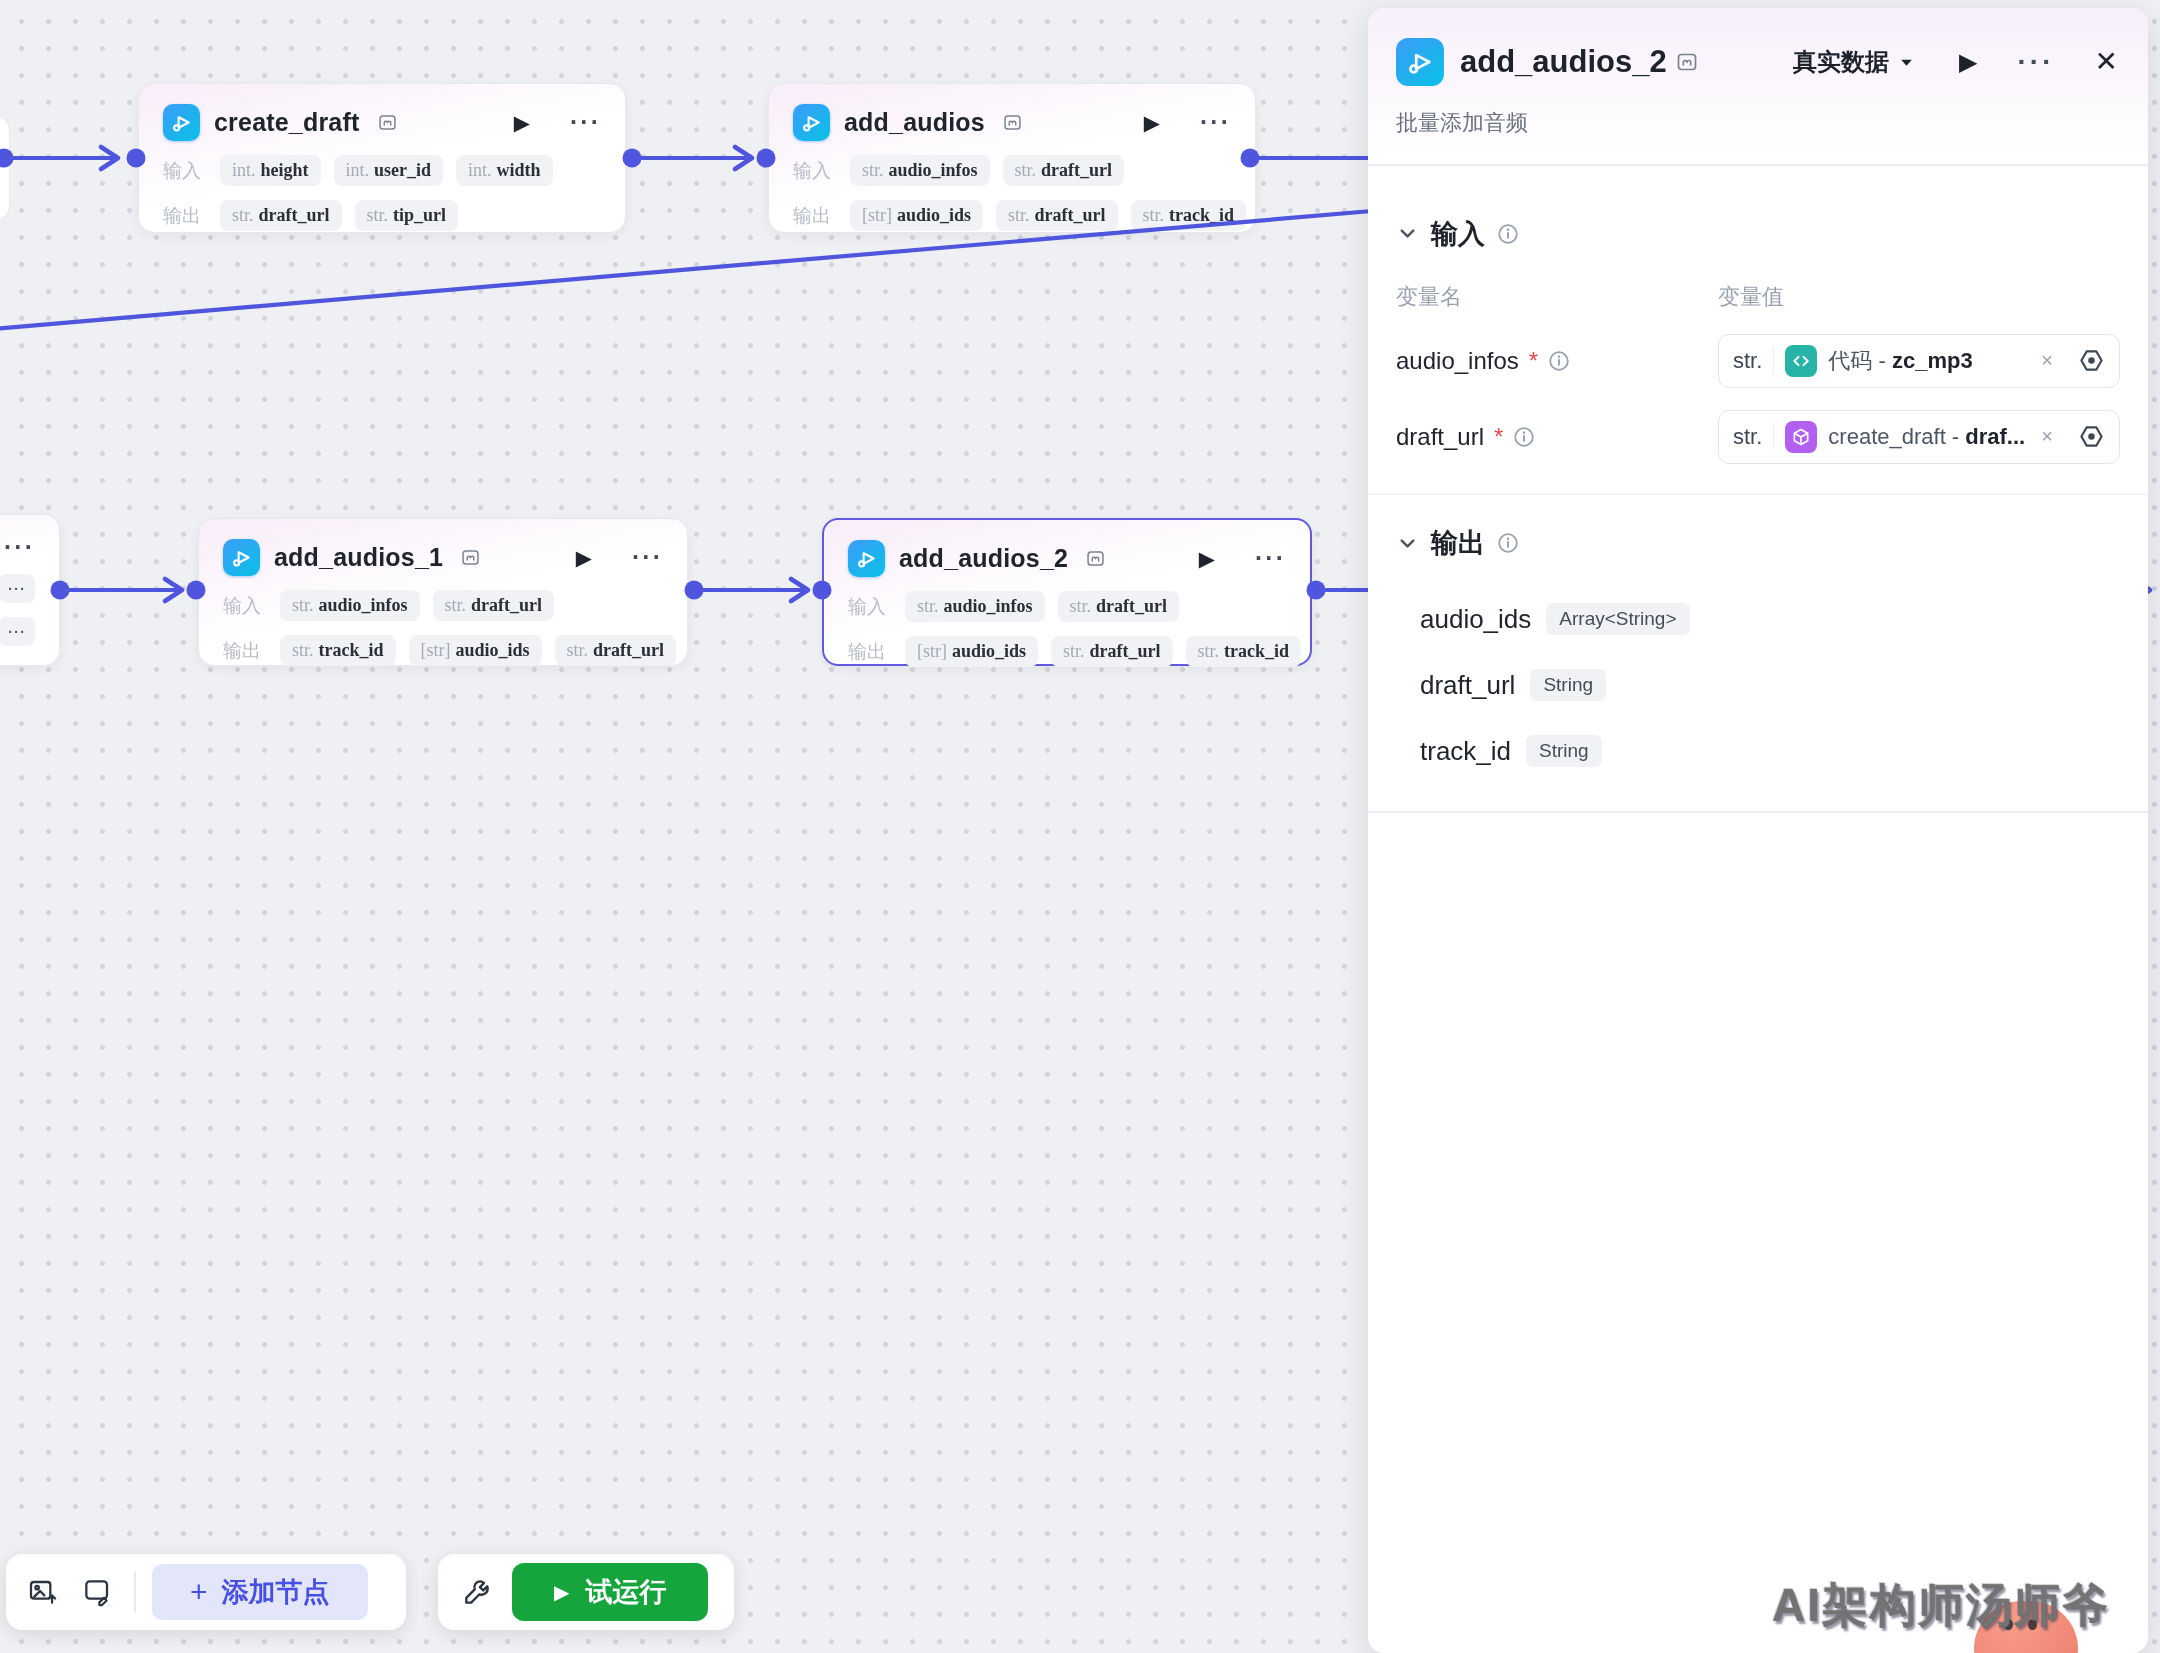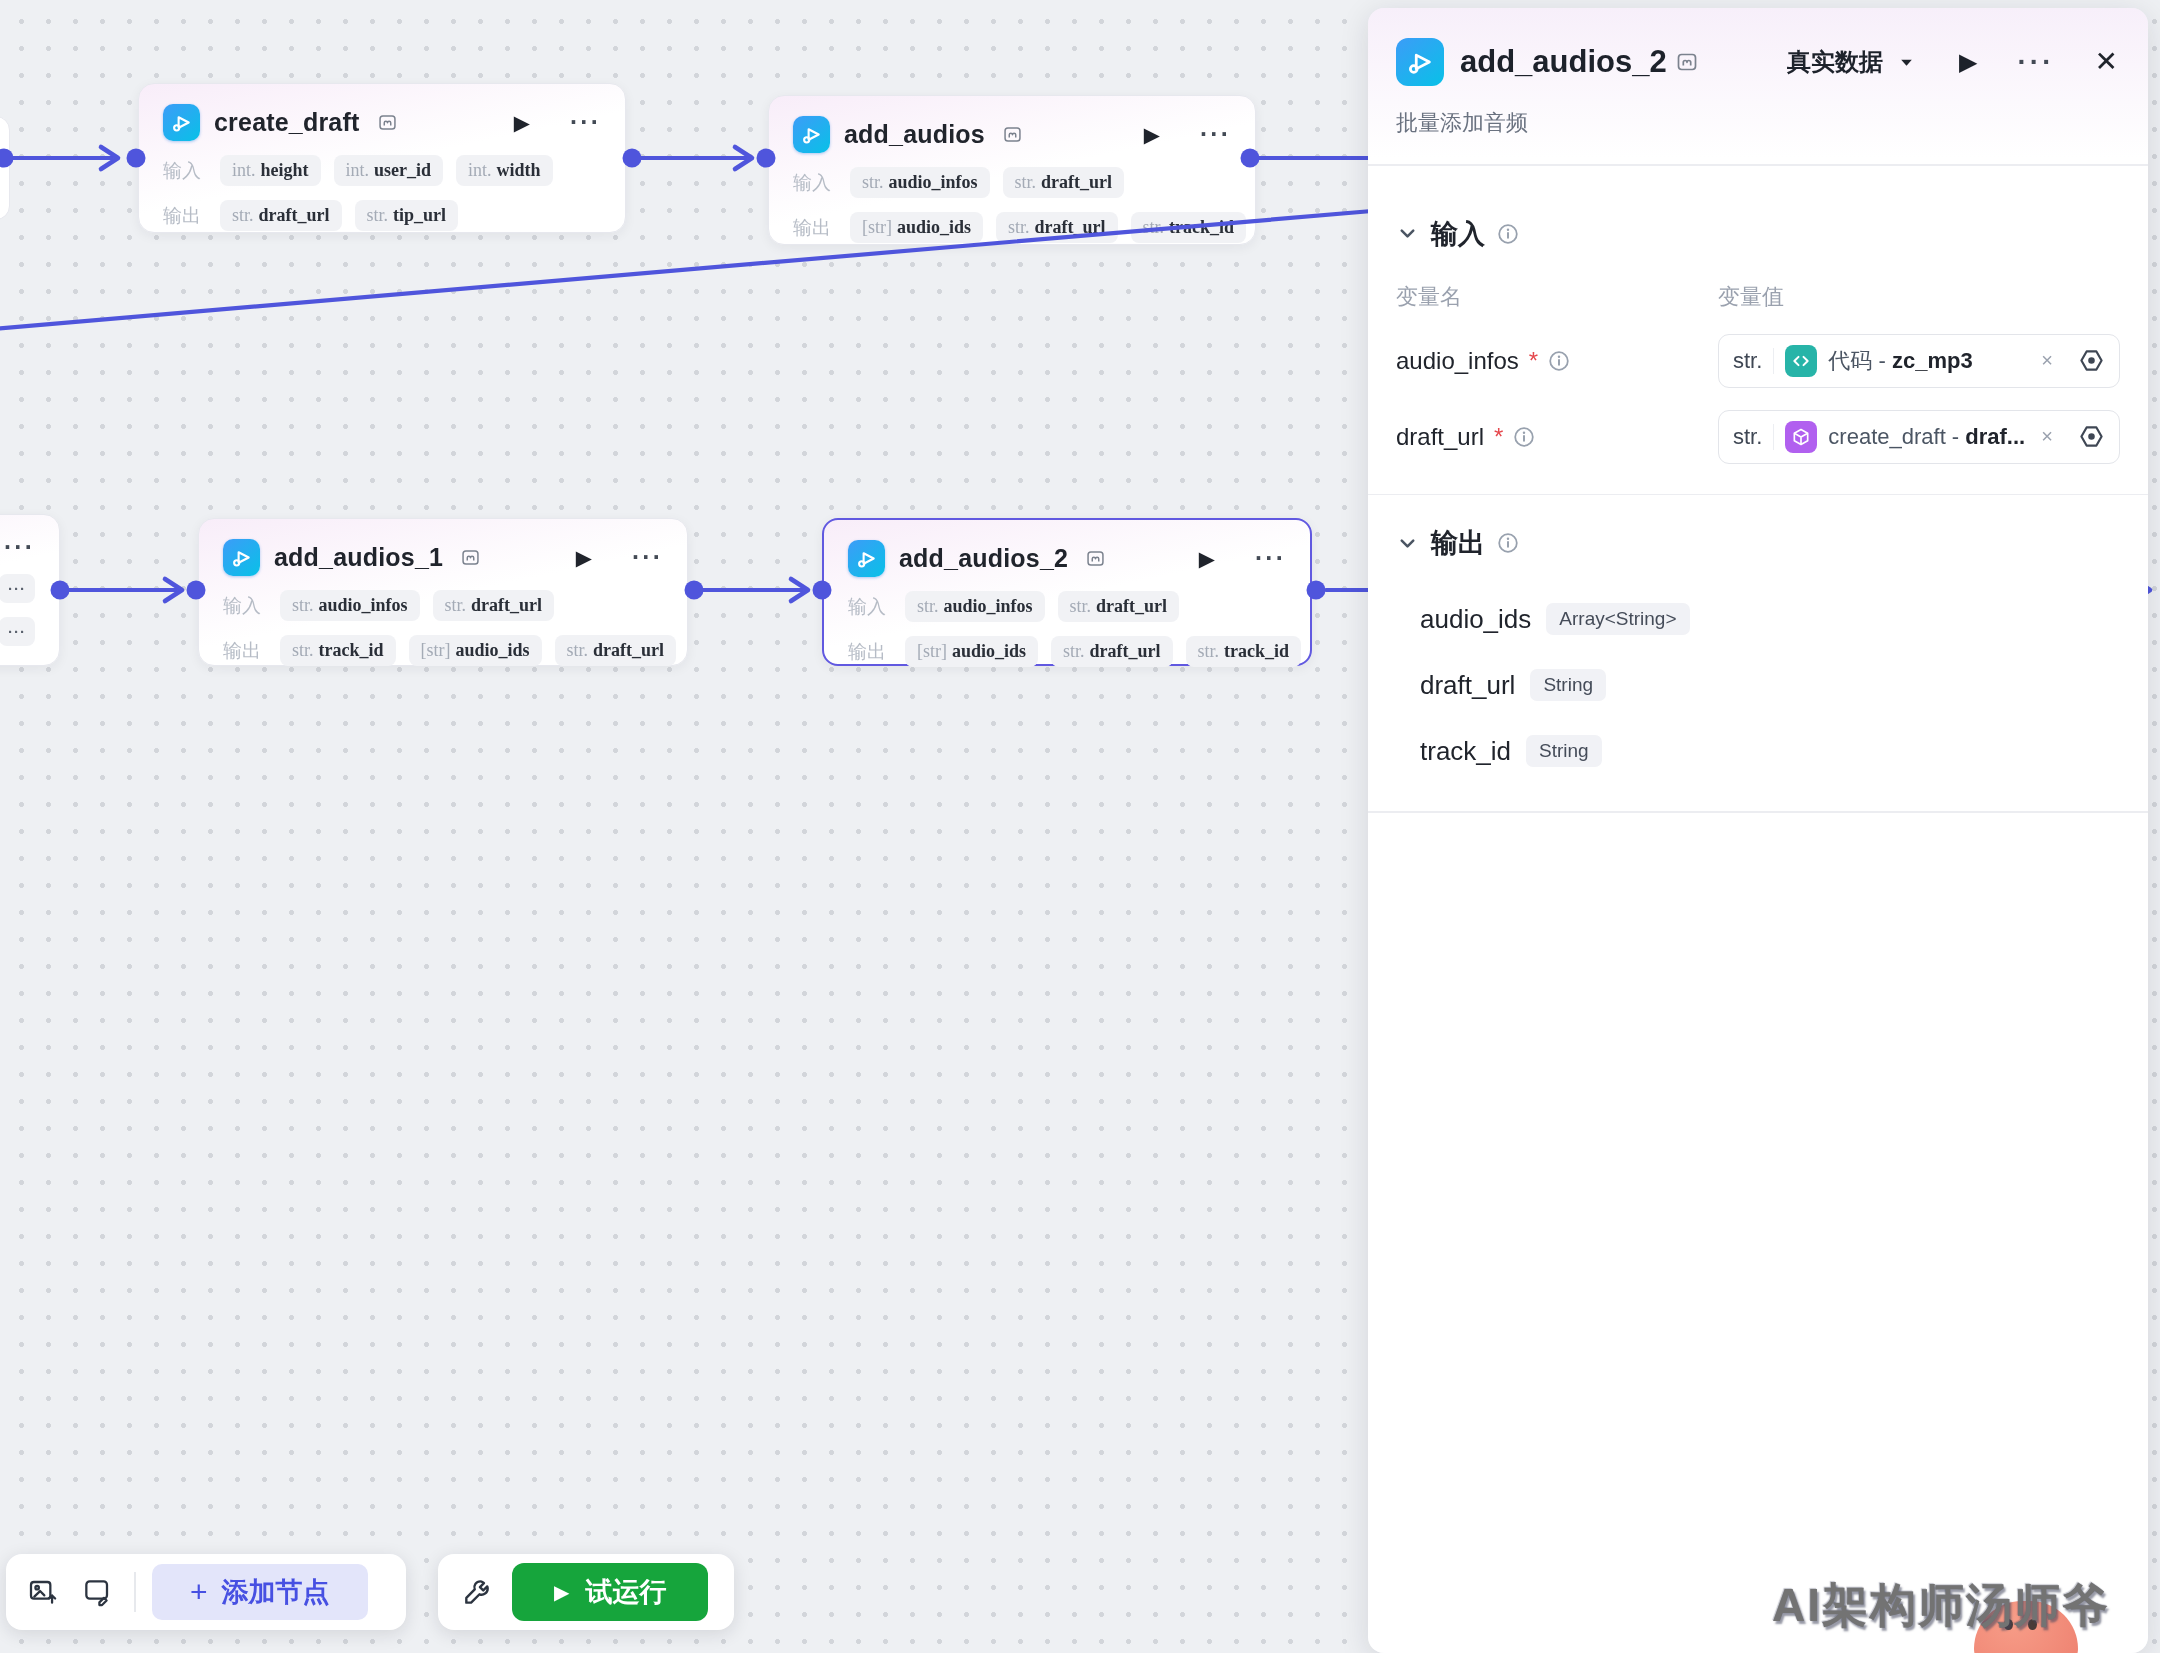--- a/index.html
+++ b/index.html
@@ -35,21 +35,21 @@
   
   .panel{position:absolute;left:1368px;top:8px;width:780px;height:1645px;z-index:5;
          background:linear-gradient(180deg,#f7effa 0px,#ffffff 150px);border-radius:16px;
          box-shadow:0 6px 30px rgba(25,28,40,.12);box-sizing:border-box;}
   .p-header{display:flex;align-items:center;padding:30px 30px 0 28px;}
   .p-icon{width:48px;height:48px;border-radius:12px;flex:none;margin-right:16px;
           background:linear-gradient(140deg,#37a0f6 10%,#0bbfe8 95%);
           display:flex;align-items:center;justify-content:center;}
   .p-title{font-size:31px;font-weight:700;color:#1d222b;}
   .p-badge{display:flex;margin-left:8px;}
-  .p-mode{margin-left:auto;display:flex;align-items:center;gap:15px;font-size:24px;font-weight:600;color:#1d222b;}
+  .p-mode{margin-left:auto;display:flex;align-items:center;gap:9px;font-size:24px;font-weight:600;color:#1d222b;}
   .p-play{font-size:24px;color:#1d222b;margin-left:44px;line-height:1;}
   .p-more{font-size:28px;font-weight:700;color:#434a55;letter-spacing:3px;margin-left:40px;line-height:1;}
   .p-close{font-size:28px;color:#20242c;margin-left:40px;line-height:1;font-weight:600;}
   .p-sub{padding:22px 28px 26px 28px;font-size:22px;color:#6a7280;}
   .divider{height:1.5px;background:#ecedf1;}
   .tabs{margin:22px 28px;background:#f0f1f5;border-radius:12px;display:flex;padding:4px;height:58px;box-sizing:border-box;}
   .tab{flex:1;display:flex;align-items:center;justify-content:center;font-size:25px;color:#242a35;border-radius:9px;font-weight:500;}
   .tab.active{background:#fff;color:#4a50e0;font-weight:700;box-shadow:0 1px 4px rgba(20,24,40,.10);}
   .section{padding:50px 28px 0 28px;}
   .section-h{display:flex;align-items:center;gap:12px;font-size:27px;font-weight:700;color:#20242c;}
@@ -164,21 +164,21 @@
           <span class="pill">
             <span class="t">str.</span>
             <span class="n">draft_url</span>
           </span>
           <span class="pill">
             <span class="t">str.</span>
             <span class="n">tip_url</span>
           </span>
         </div>
       </div>
-      <div class="node" style="left: 768px; top: 95px; width: 488px; height: 150px;">
+      <div class="node" style="left: 768px; top: 83px; width: 488px; height: 150px;">
         <div class="node-header">
           <span class="node-icon">
             <svg width="23" height="23" viewBox="0 0 24 24" fill="none" stroke="#fff" stroke-width="2.2" stroke-linejoin="round" stroke-linecap="round">
               <path d="M9 6.5l10.5 5.5L9 17.5z"></path>
               <circle cx="7" cy="17.6" r="2.7"></circle>
             </svg>
           </span>
           <span class="node-title">add_audios</span>
           <span class="badge-icon">
             <svg width="21" height="21" viewBox="0 0 24 24" fill="none" stroke="#7b828e" stroke-width="1.7" stroke-linejoin="round">

